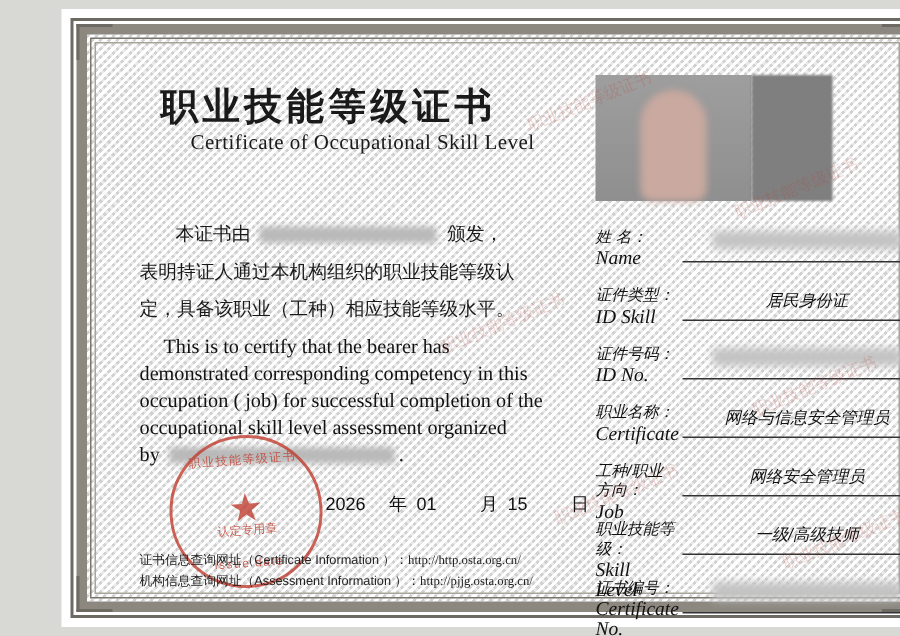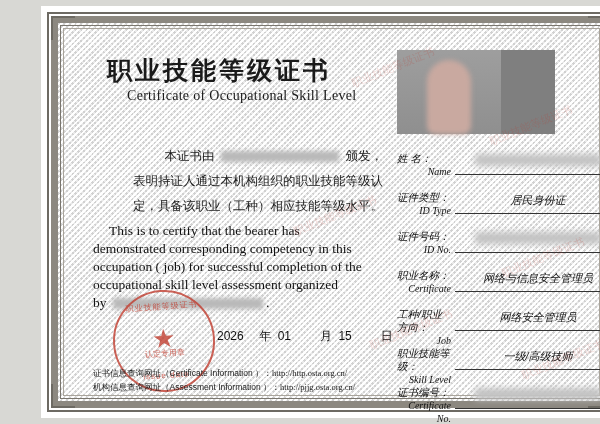--- a/index.html
+++ b/index.html
@@ -87,21 +87,20 @@
     filter:blur(0.6px);
   }
 
   
   .para-cn{
     position:absolute;left:26px;top:112px;width:290px;
     font-family:"Liberation Sans", sans-serif;
     font-size:12.5px;
     line-height:25px;
     color:#1a1a1a;
-    text-align:right;
   }
   .para-cn .l1{text-indent:24px;}
   .blur-line{
     display:inline-block;
     height:11px;
     background:#b9b9b9;
     filter:blur(2px);
     vertical-align:middle;
     margin:0 3px;
   }
@@ -175,21 +174,21 @@
     height:39px;
     font-style:italic;
   }
   .field .lab{
     position:absolute;left:0;top:0;width:54px;
     font-family:"Liberation Sans", sans-serif;
     font-size:10.5px;color:#111;line-height:13px;
   }
   .field .lab .en{
     font-family:"Liberation Serif", serif;
-    font-size:10px;display:block;text-align:right;
+    font-size:13px;display:block;
   }
   .field .val{
     position:absolute;left:60px;top:2px;right:0;
     text-align:center;
     font-family:"Liberation Sans", sans-serif;
     font-size:11px;color:#111;
   }
   .field .rule{
     position:absolute;left:58px;right:0;top:22px;
     border-bottom:1px solid #333;
@@ -289,21 +288,21 @@
           <span>姓 名：</span>
           <span class="en">Name</span>
         </div>
         <div class="val blurred"></div>
         <div class="rule"></div>
       </div>
 
       <div class="field">
         <div class="lab">
           <span>证件类型：</span>
-          <span class="en">ID Type</span>
+          <span class="en">ID Skill</span>
         </div>
         <div class="val">居民身份证</div>
         <div class="rule"></div>
       </div>
 
       <div class="field">
         <div class="lab">
           <span>证件号码：</span>
           <span class="en">ID No.</span>
         </div>

